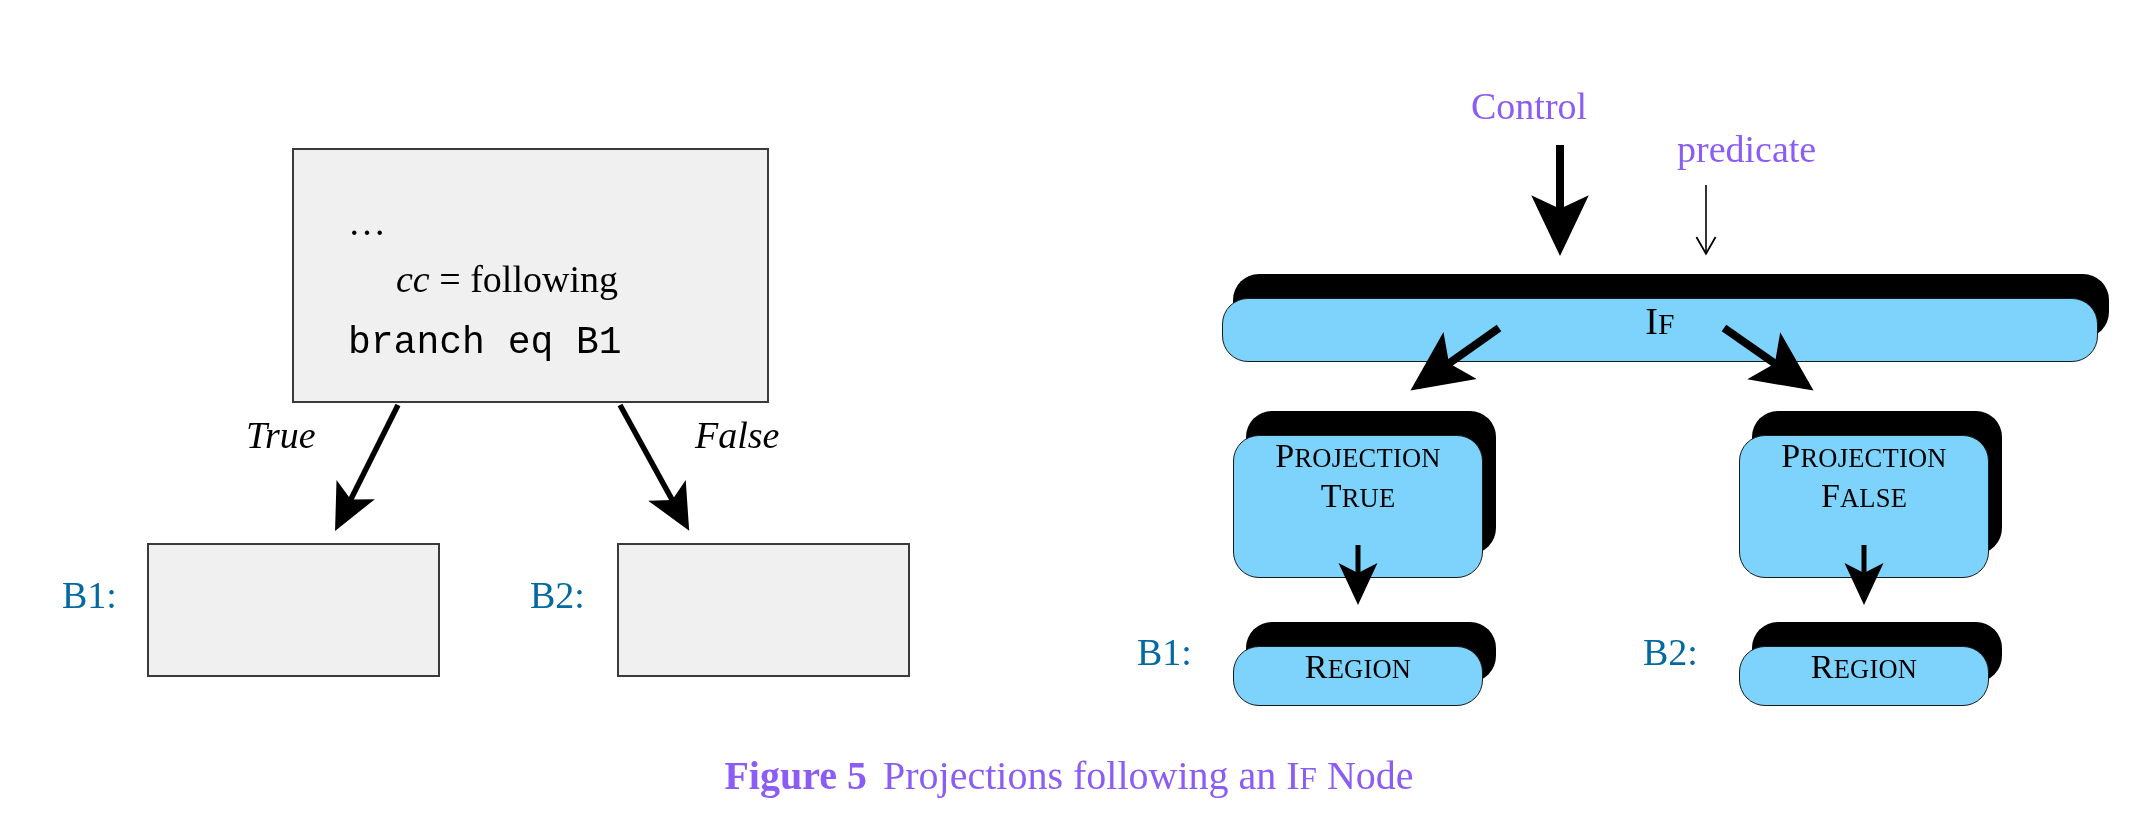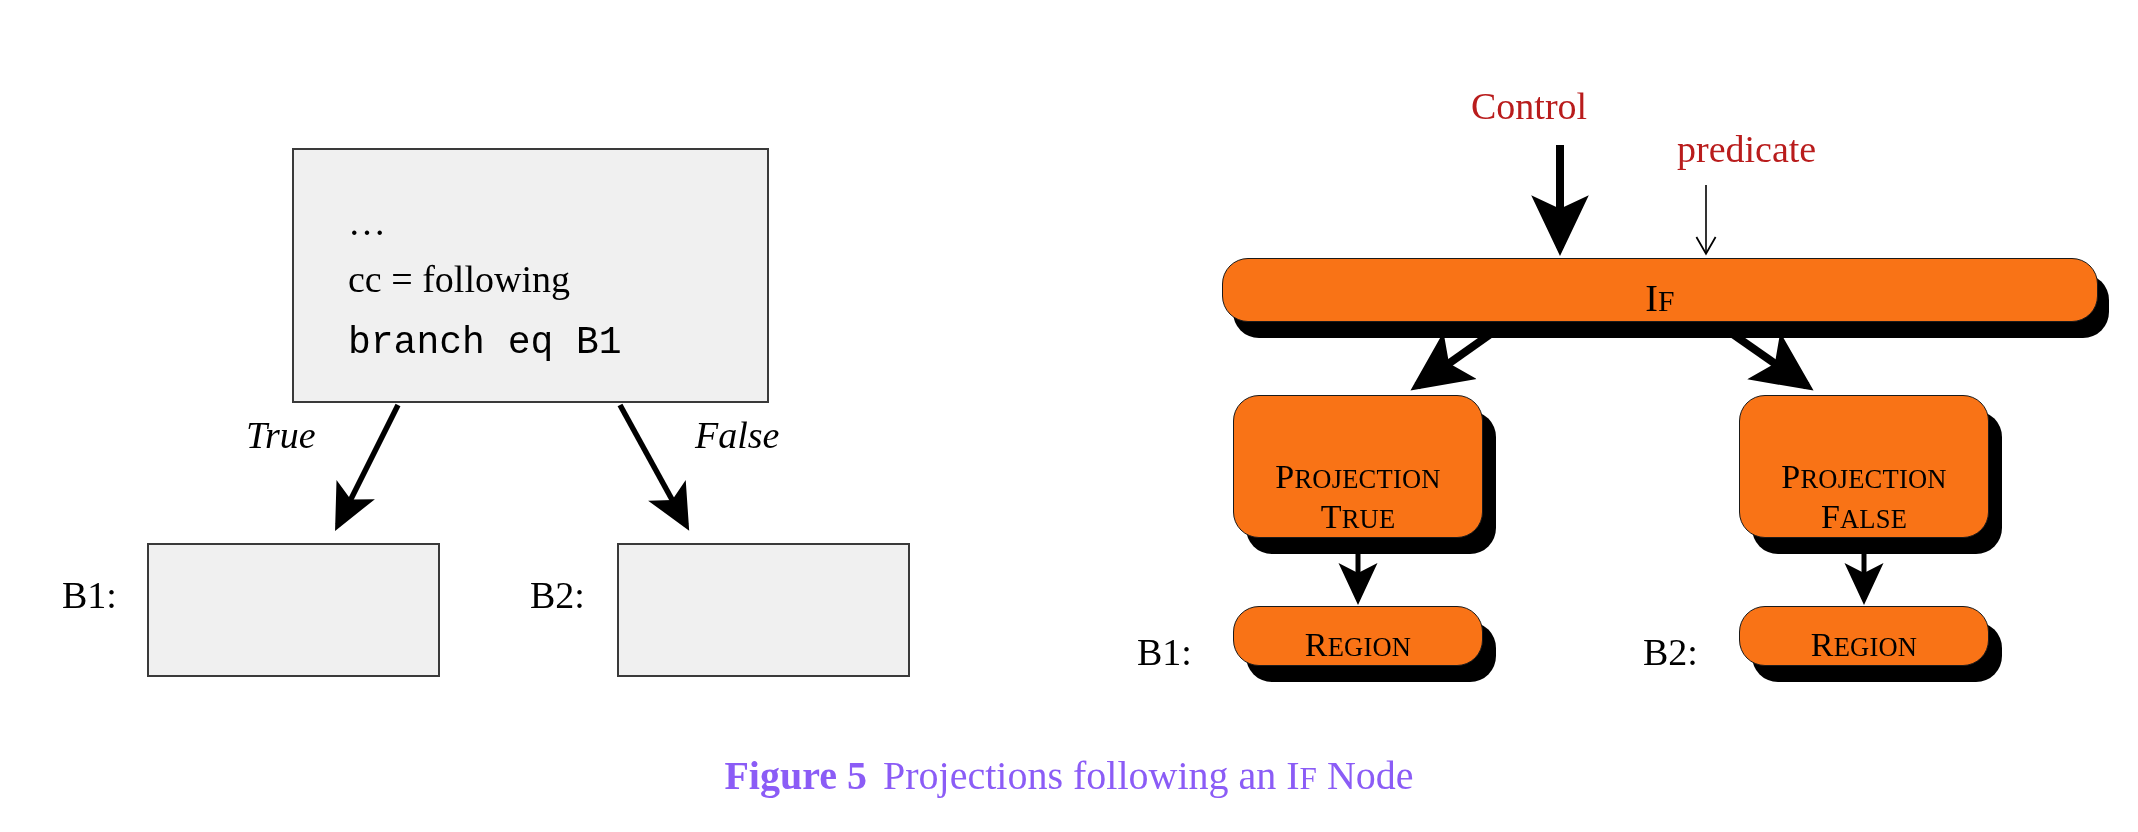--- a/index.html
+++ b/index.html
@@ -34,49 +34,52 @@
   }
   .cfg-code {
     position: absolute;
     font-family: "Liberation Serif", "DejaVu Serif", serif;
     font-size: 38px;
     line-height: 52px;
     white-space: nowrap;
     color: #000;
   }
   .cfg-code .ital {
+    font-style: italic;
+    margin-left: 48px;
   }
   .edge-label {
     position: absolute;
     font-style: italic;
     font-size: 38px;
     font-family: "Liberation Serif", "DejaVu Serif", serif;
     white-space: nowrap;
     color: #000;
   }
   .block-label {
     position: absolute;
     font-size: 38px;
     font-family: "Liberation Serif", "DejaVu Serif", serif;
     white-space: nowrap;
-    color: #000000;
+    color: #0369a1;
   }
 
   
   .node {
     position: absolute;
     box-sizing: border-box;
-    background: #f97316;
+    background: #7dd3fc;
     border: 1.5px solid #1a1a1a;
     border-radius: 26px;
     display: flex;
-    align-items: flex-end;
+    align-items: flex-start;
     justify-content: center;
     text-align: center;
     z-index: 3;
+    margin-top: 40px;
   }
   .node-shadow {
     position: absolute;
     background: #000000;
     border-radius: 26px;
     z-index: 2;
   }
   .node-text {
     font-family: "Liberation Serif", "DejaVu Serif", serif;
     color: #000;
@@ -88,21 +91,21 @@
     text-transform: uppercase;
   }
   .sc-big { font-size: 1.0em; }
   .sc-sm  { font-size: 0.78em; }
 
   .flow-label {
     position: absolute;
     font-size: 38px;
     font-family: "Liberation Serif", "DejaVu Serif", serif;
     white-space: nowrap;
-    color: #b91c1c;
+    color: #8b5cf6;
     z-index: 5;
   }
 
   
   #arrow-layer {
     position: absolute;
     left: 0; top: 0;
     width: 2138px;
     height: 832px;
     z-index: 4;

